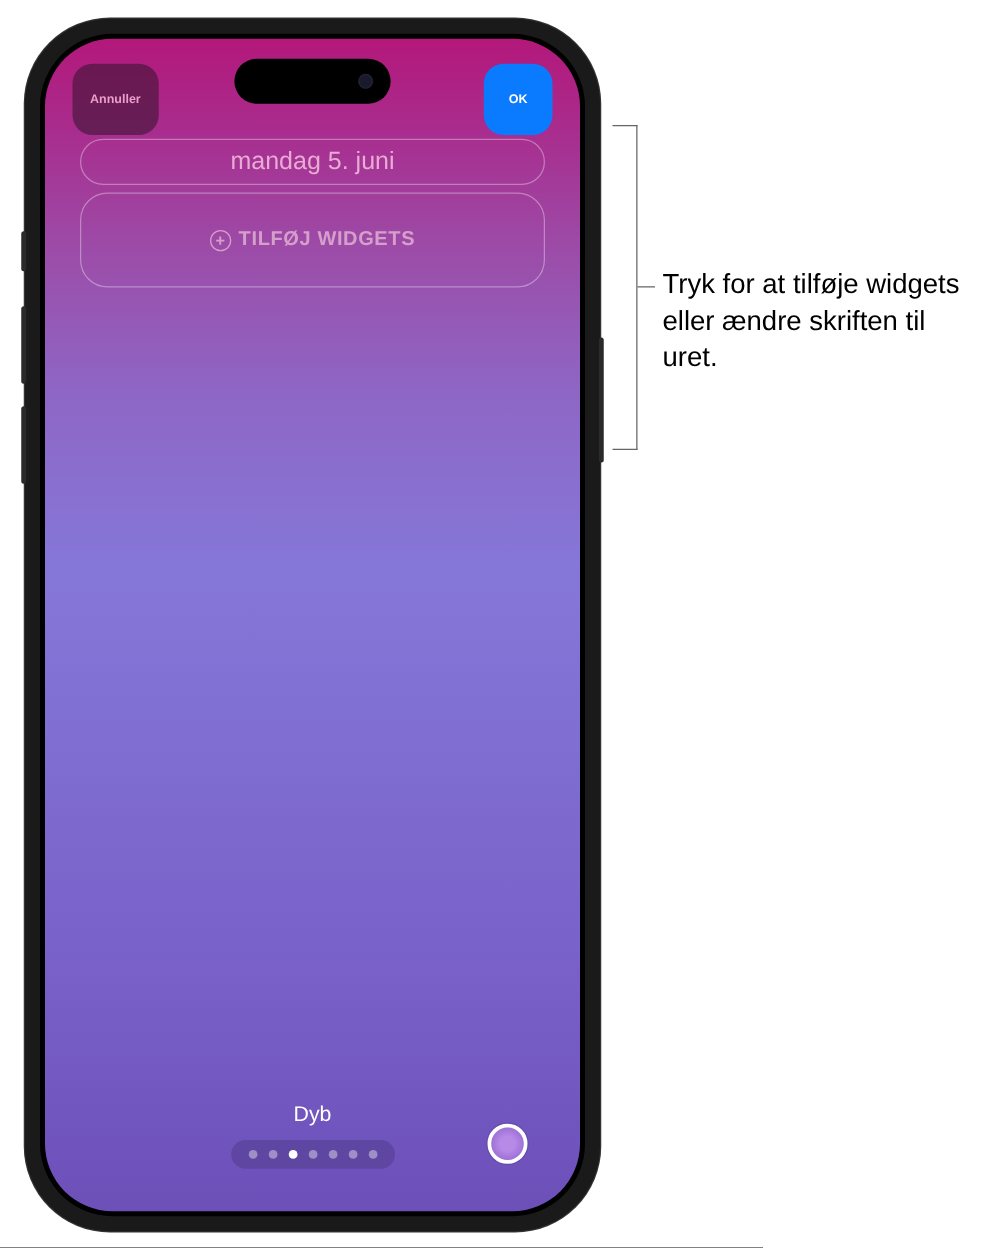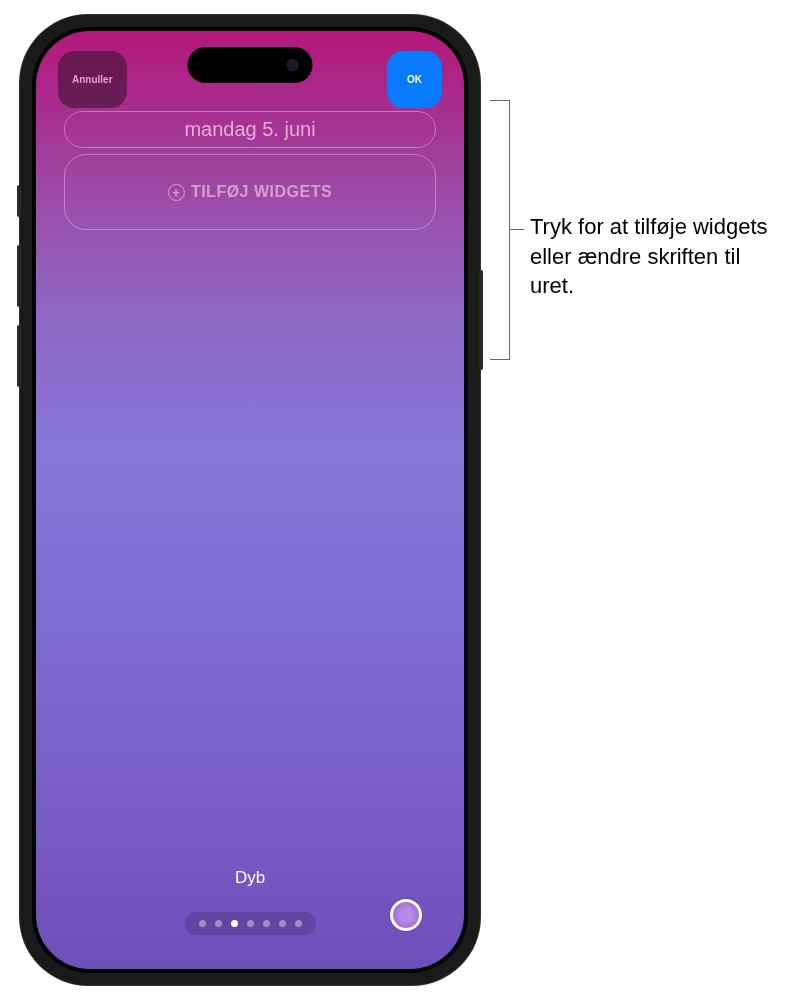--- a/index.html
+++ b/index.html
@@ -173,21 +173,21 @@
       bottom: 34px;
       left: 0;
       right: 0;
       text-align: center;
     }
     
     .style-label {
       color: #fff;
       font-size: 17px;
       font-weight: 500;
-      margin-bottom: 24px;
+      margin-bottom: 10px;
     }
     
     .page-dots {
       display: inline-flex;
       gap: 9px;
       background: rgba(80, 60, 140, 0.55);
       padding: 8px 14px;
       border-radius: 16px;
       align-items: center;
     }

